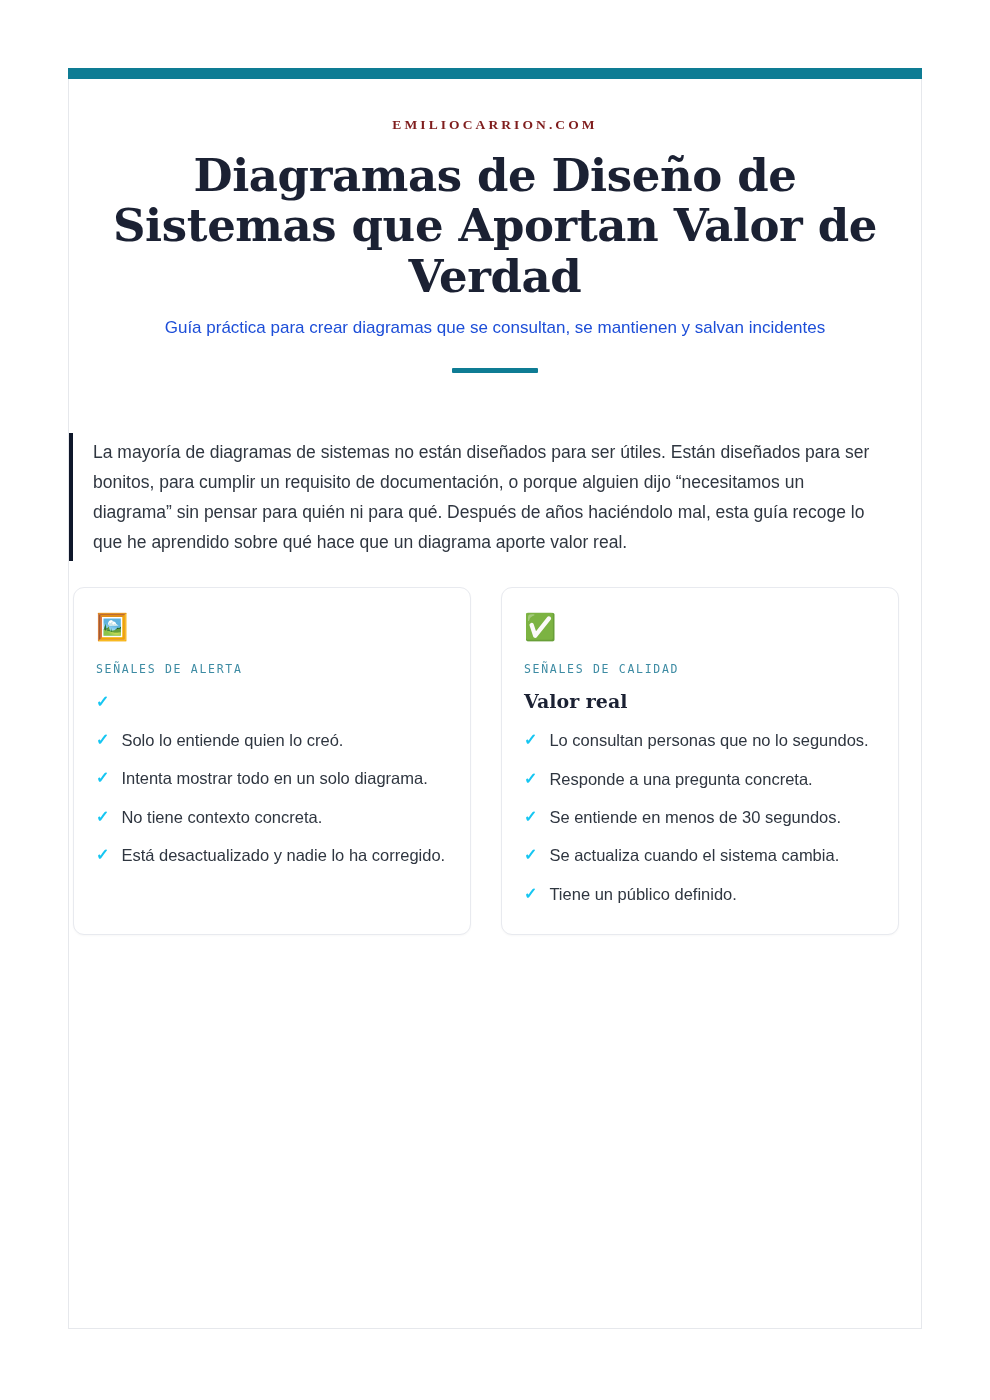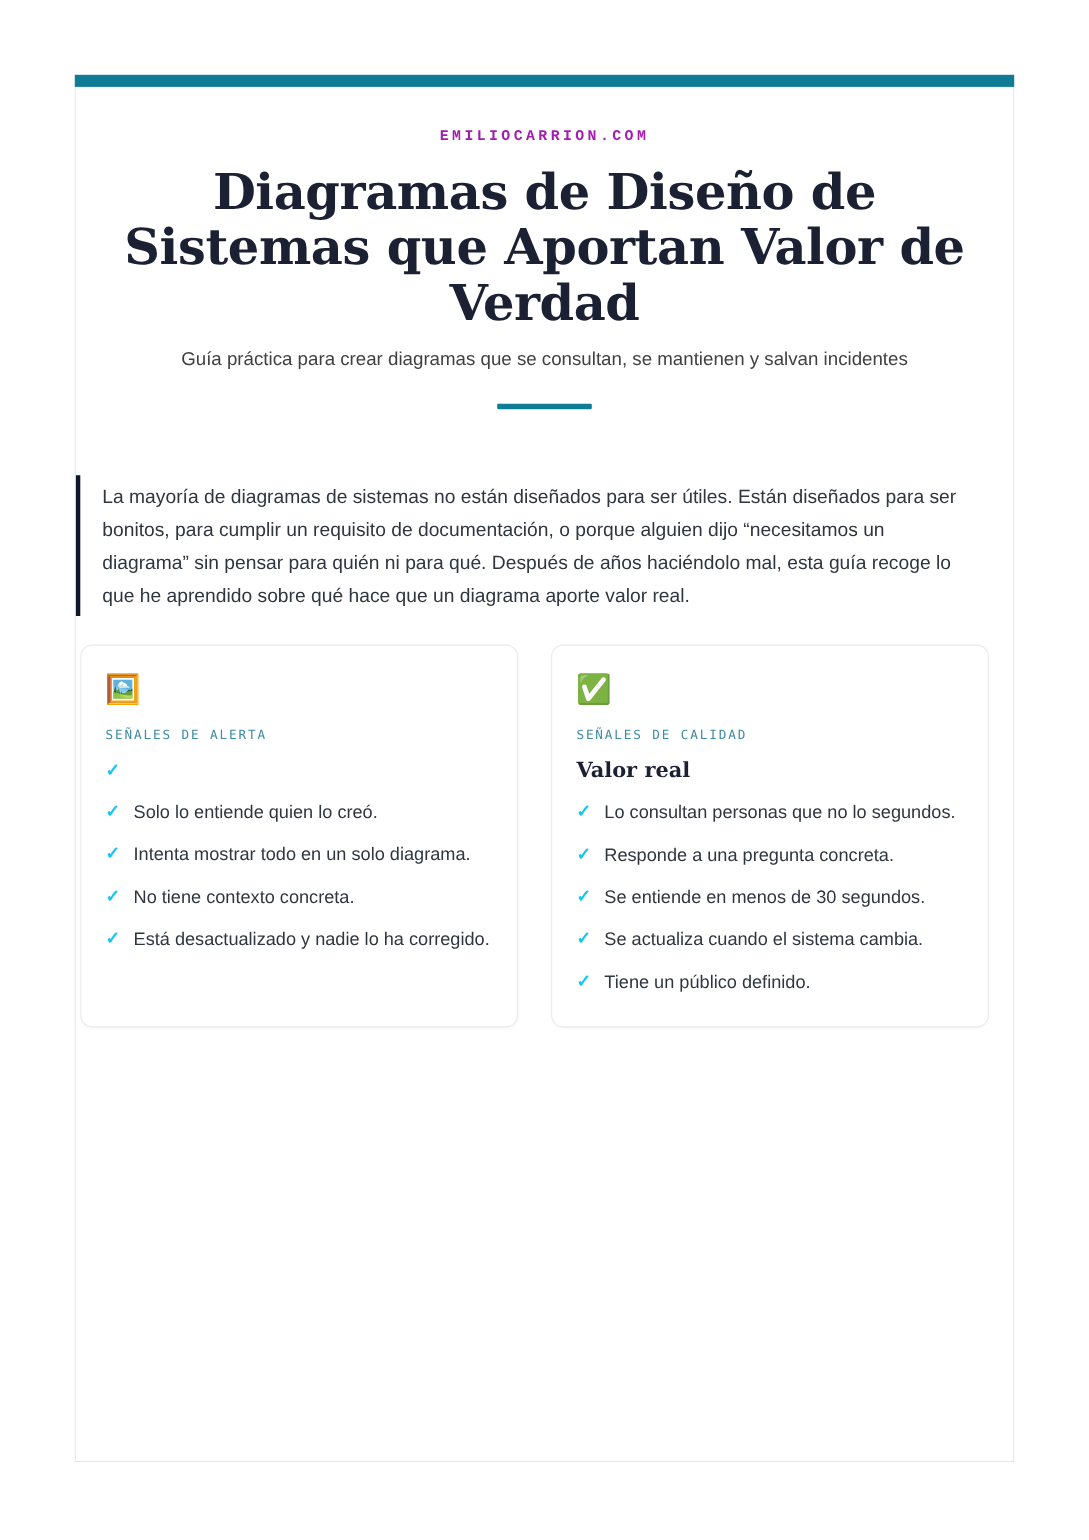--- a/index.html
+++ b/index.html
@@ -34,40 +34,40 @@
     margin-left: -1px;
     margin-top: 0;
   }
 
   
   .header {
     padding: 38px 24px 0 24px;
     text-align: center;
   }
   .site-name {
-    font-family: Liberation Mono, monospace;
+    font-family: Liberation Serif, serif;
     font-size: 13.5px;
     font-weight: bold;
     letter-spacing: 3.1px;
-    color: #a21caf;
+    color: #7f1d1d;
     margin-bottom: 18px;
   }
   .title {
     font-family: "DejaVu Serif", "Liberation Serif", serif;
     font-weight: bold;
     font-size: 45px;
     line-height: 1.12;
     color: #1b2133;
     letter-spacing: -0.4px;
     margin: 0 0 4px 0;
   }
   .subtitle {
     font-family: "Liberation Sans", sans-serif;
     font-size: 17px;
-    color: #404040;
+    color: #1d4ed8;
     line-height: 1.45;
     margin: 14px 0 4px 0;
   }
   .rule {
     width: 86px;
     height: 5px;
     background: #0e7c94;
     margin: 27px auto 0 auto;
     border-radius: 1px;
   }

